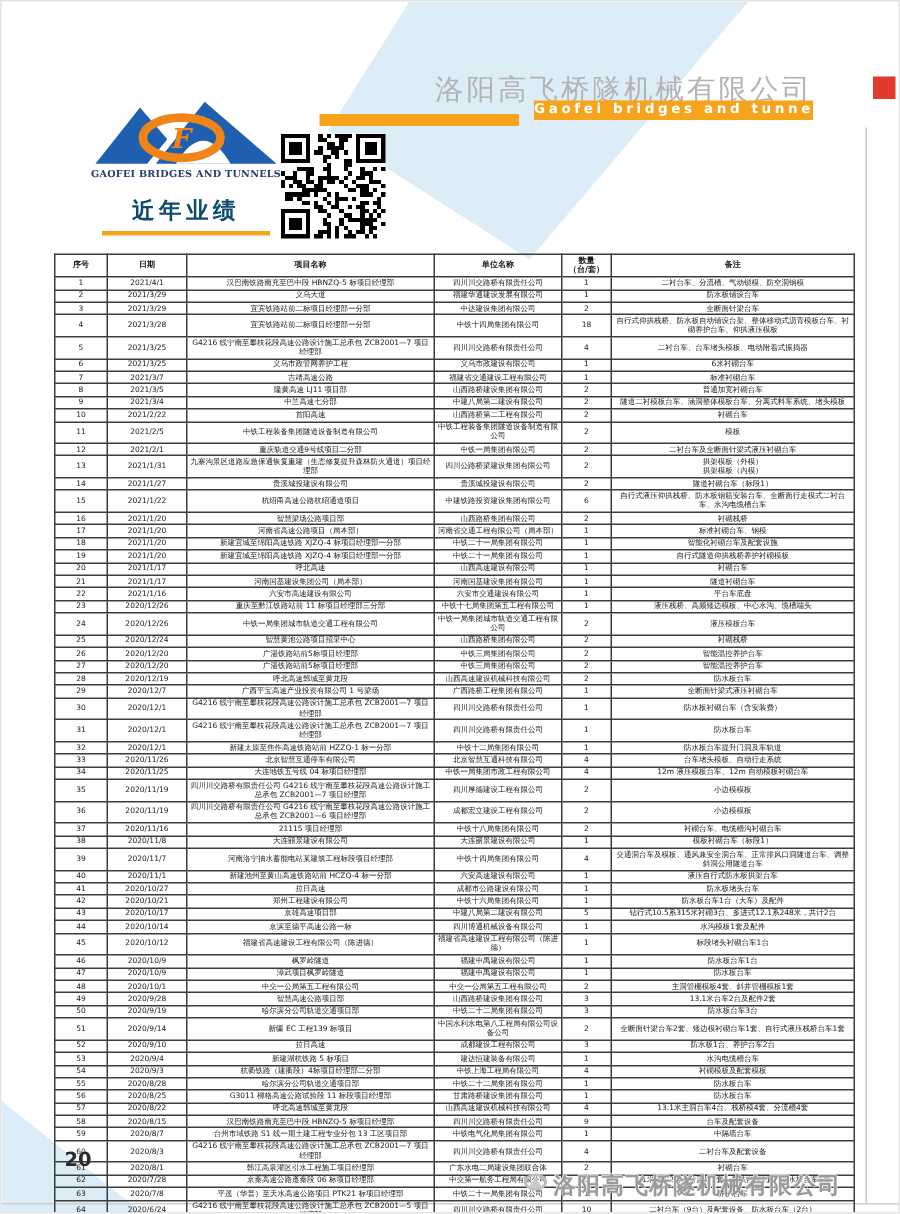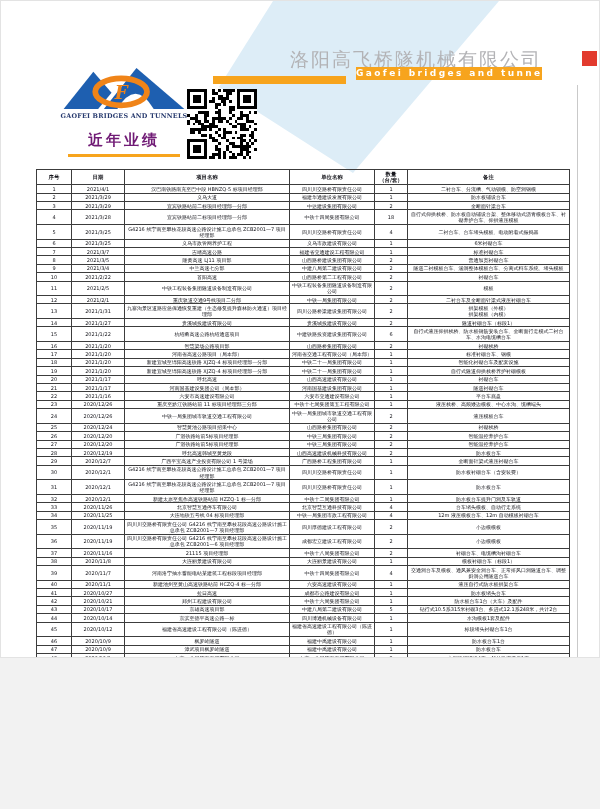--- a/index.html
+++ b/index.html
@@ -1,35 +1,35 @@
 <!DOCTYPE html>
 <html><head>
 <meta charset="utf-8">
 <style>
   html,body{margin:0;padding:0;background:#f2f2f2;}
-  .page{position:relative;width:600px;height:658px;background:#fff;overflow:hidden;
+  .page{position:relative;width:600px;height:809px;background:#fff;overflow:hidden;
         font-family:"DejaVu Sans","Liberation Sans",sans-serif;border:1px solid #e3e3e3;box-sizing:border-box;}
   
   .diag-band{position:absolute;left:0;top:0;width:600px;height:200px;background:#ddedf7;
              clip-path:polygon(272px 0,498px 0,352px 172px,218px 86px);}
   .corner-tri{position:absolute;left:0;top:733px;width:96px;height:76px;background:#ddedf7;
               clip-path:polygon(0 0,0 100%,100% 100%);}
   .orange-strip{position:absolute;left:212px;top:75px;width:133px;height:8px;background:#f7a41d;}
   .edge-v{position:absolute;left:576px;top:84px;width:1px;height:718px;background:#c9c9c9;}
   .edge-h{position:absolute;left:0;top:801px;width:600px;height:1px;background:#cfcfcf;}
   
   .company-cn{position:absolute;top:46px;right:57px;font-size:19px;color:#b3b3b6;letter-spacing:2px;white-space:nowrap;}
   .banner{position:absolute;top:66px;right:57px;width:186px;height:13px;background:#f7a41d;color:#fff;
           font-weight:bold;font-size:9px;letter-spacing:2.4px;text-align:center;line-height:13.5px;white-space:nowrap;}
   .red-square{position:absolute;top:50px;right:2px;width:15px;height:15px;background:#e23b2e;}
   .logo-block{position:absolute;left:56px;top:64px;width:134px;display:flex;flex-direction:column;align-items:center;}
   .logo-block svg{width:128px;height:46px;}
   .logo-caption{font-family:"DejaVu Serif","Liberation Serif",serif;font-size:6.4px;font-weight:bold;
                 color:#273a6e;letter-spacing:0.2px;margin-top:1px;white-space:nowrap;}
-  .section-title{font-size:15px;font-weight:bold;color:#701a75;letter-spacing:3px;margin-top:11px;}
+  .section-title{font-size:15px;font-weight:bold;color:#0c4a6e;letter-spacing:3px;margin-top:11px;}
   .title-underline{width:112px;height:2.5px;background:#f7a41d;margin-top:4px;}
   .qr{position:absolute;left:186px;top:88px;width:70px;height:70px;background:#fff;}
   .qr svg{width:70px;height:70px;}
   
   table.results{position:absolute;left:35px;top:168px;width:533px;border-collapse:collapse;table-layout:fixed;}
   table.results th,table.results td{border:0.5px solid #3c3c3c;font-size:5px;line-height:6.2px;
       padding:0.6px 1px;color:#16161c;text-align:center;vertical-align:middle;
       white-space:pre-line;word-break:break-all;}
   table.results thead th{font-size:5.4px;font-weight:bold;height:13px;line-height:6px;}
   col.c-index{width:35px;} col.c-date{width:53px;} col.c-project{width:165px;}

